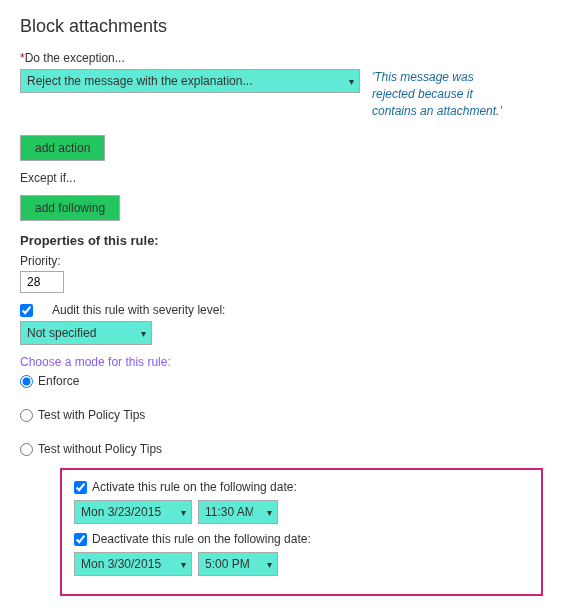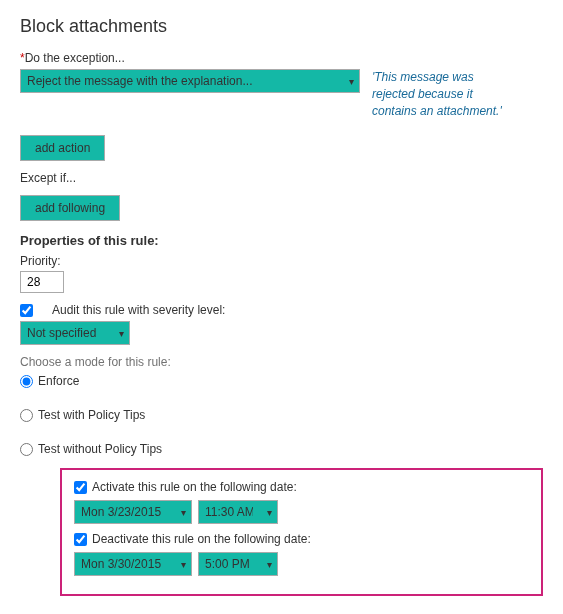--- a/index.html
+++ b/index.html
@@ -34,21 +34,21 @@
       align-items: flex-start;
       gap: 12px;
     }
     .select-wrapper {
       position: relative;
       display: inline-block;
     }
     select {
       appearance: none;
       -webkit-appearance: none;
-      background: #14b8a6;
+      background: #5eead4;
       border: 1px solid #aaa;
       padding: 4px 24px 4px 6px;
       font-size: 12px;
       color: #333;
       cursor: pointer;
       outline: none;
     }
     .select-wrapper::after {
       content: '▾';
       position: absolute;
@@ -65,21 +65,21 @@
     .link-text {
       color: #1a6b9a;
       font-size: 12px;
       text-decoration: none;
       font-style: italic;
       max-width: 130px;
       line-height: 1.4;
       display: inline-block;
     }
     .action-btn {
-      background: #14b8a6;
+      background: #22c55e;
       border: 1px solid #aaa;
       padding: 5px 14px;
       font-size: 12px;
       color: #333;
       cursor: pointer;
       margin-top: 6px;
     }
     .except-label {
       font-size: 12px;
       color: #333;
@@ -115,25 +115,25 @@
     .audit-row label {
       font-size: 12px;
     }
     .severity-row {
       display: flex;
       align-items: center;
       gap: 4px;
       margin-bottom: 10px;
     }
     .select-severity {
-      width: 110px;
+      width: 132px;
     }
     .mode-heading {
       font-size: 12px;
-      color: #737373;
+      color: #8b5cf6;
       margin-bottom: 5px;
     }
     .radio-group {
       display: flex;
       flex-direction: column;
       gap: 20px;
       margin-bottom: 12px;
     }
     .radio-item {
       display: flex;

